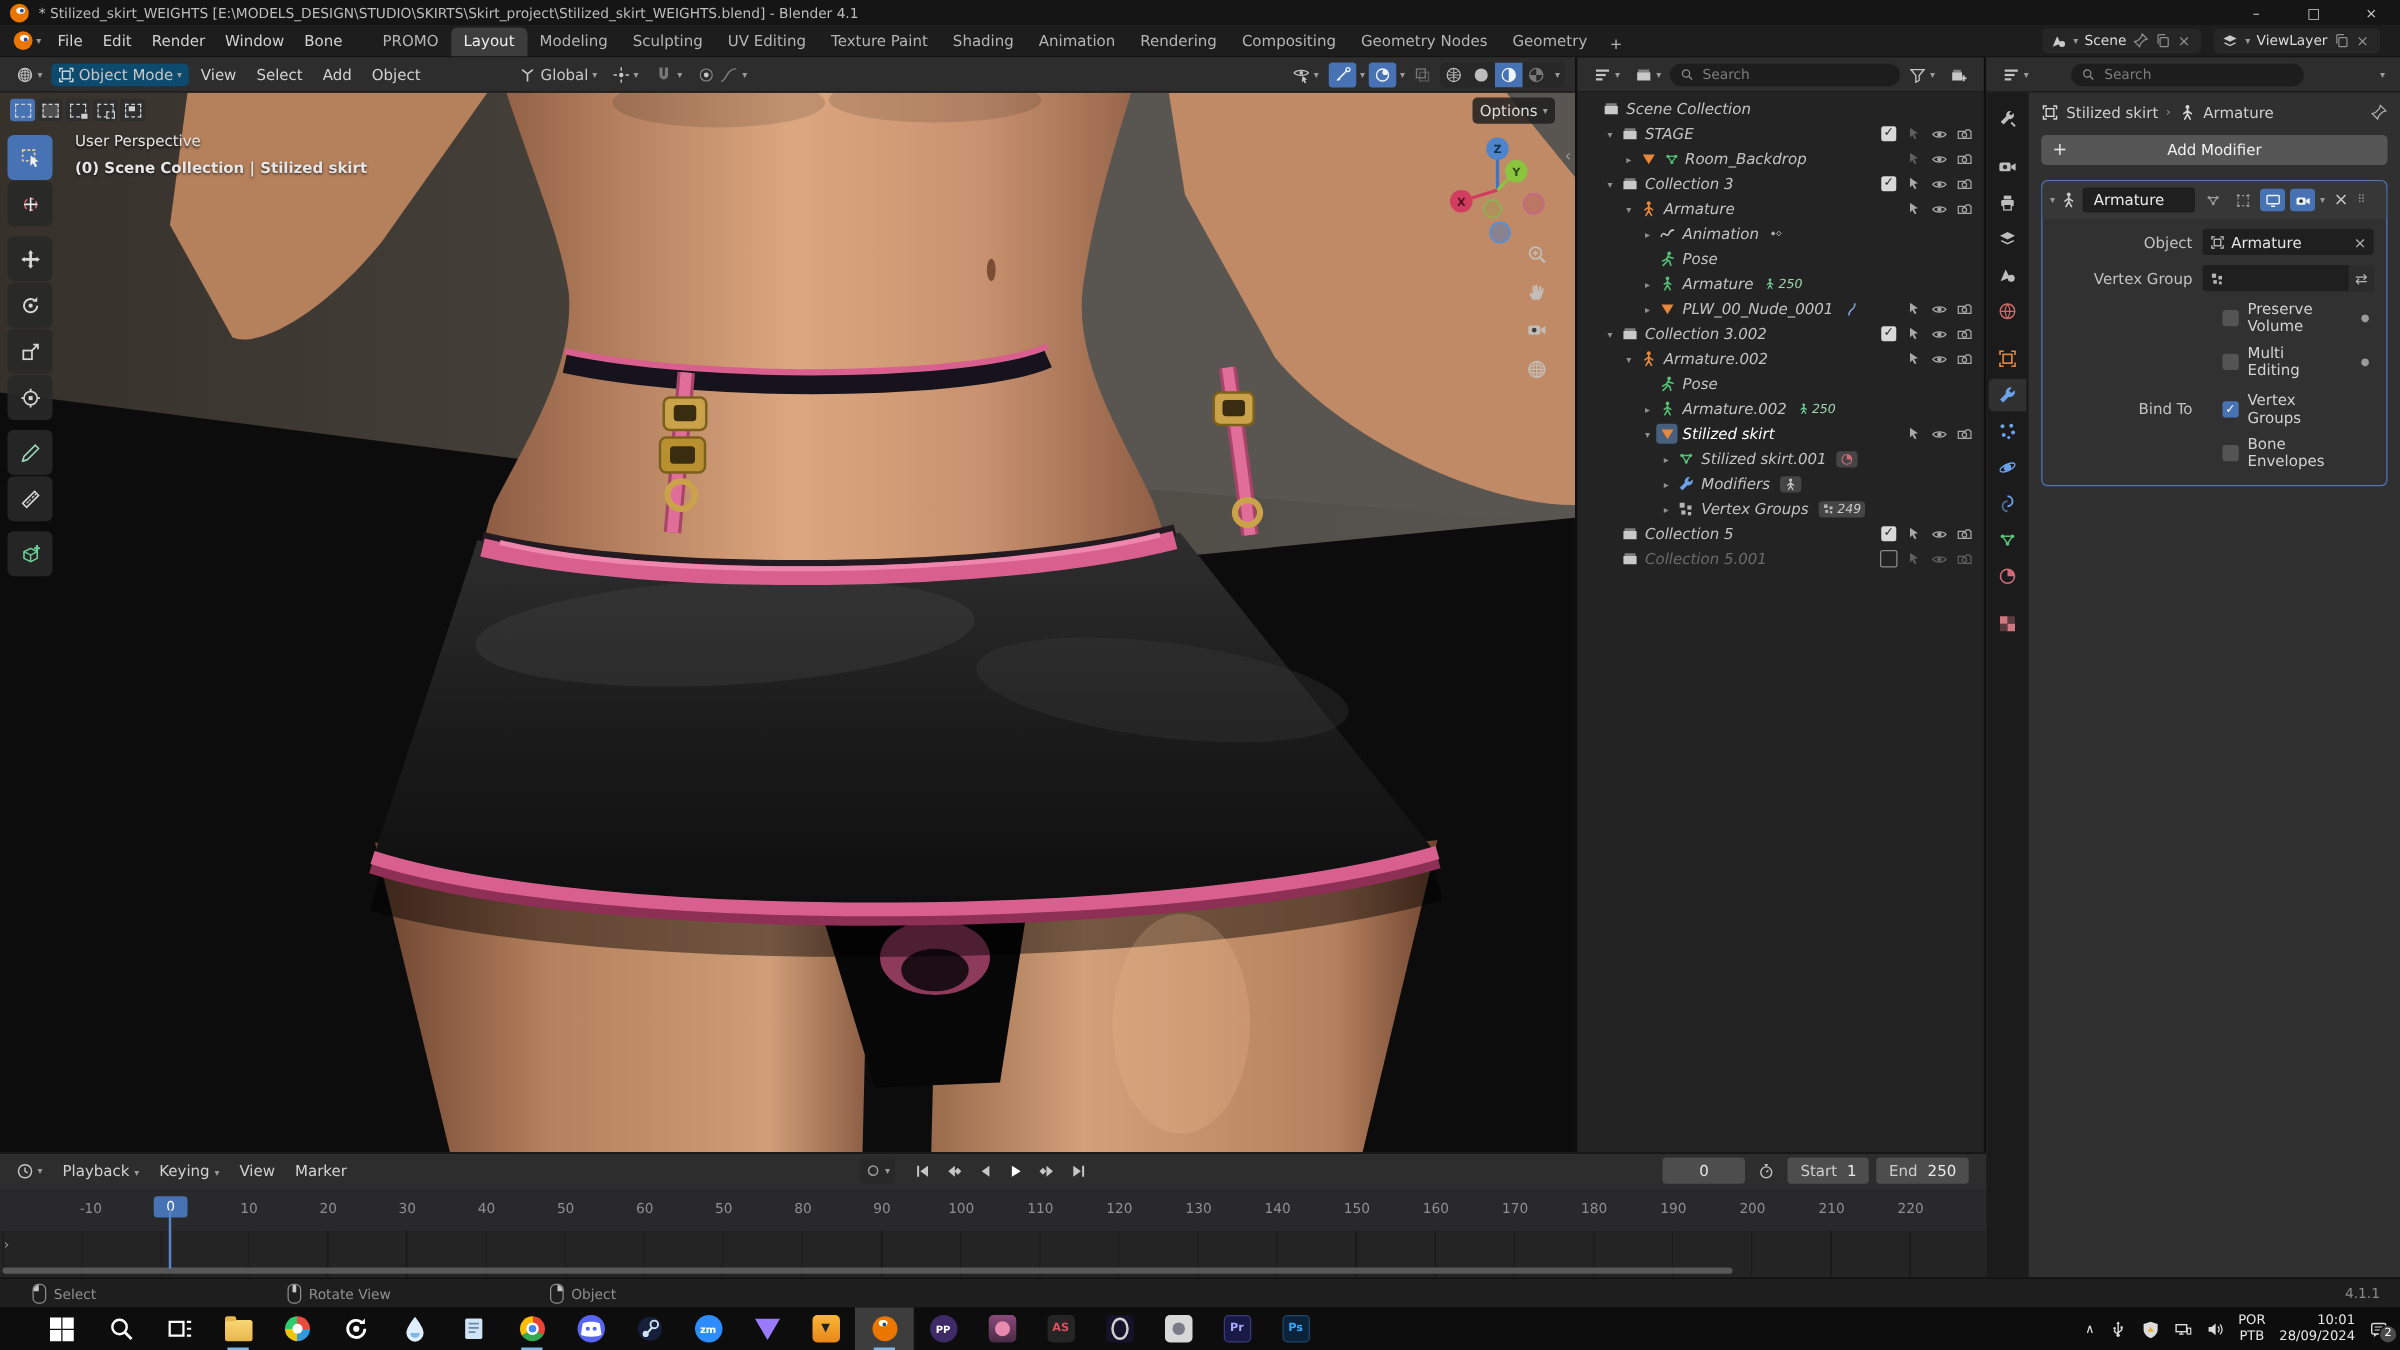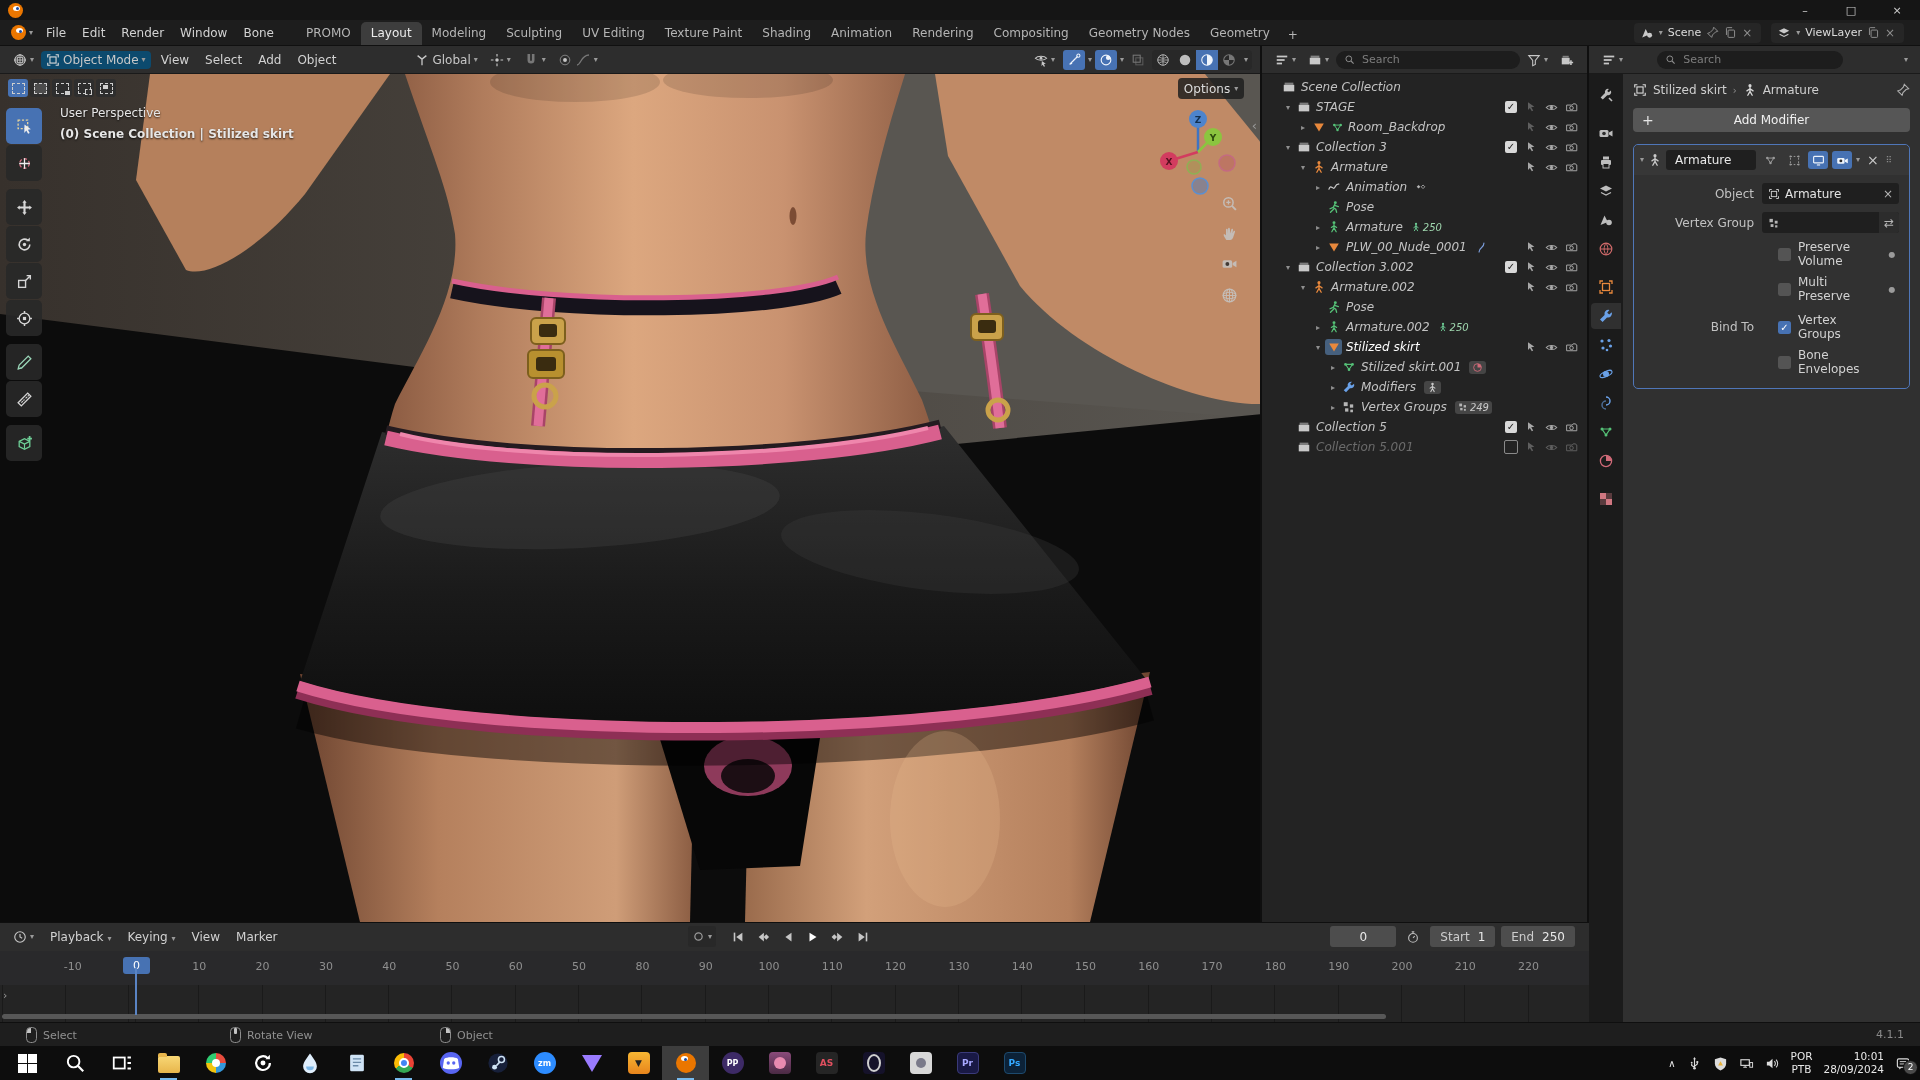--- a/index.html
+++ b/index.html
@@ -154,21 +154,21 @@
   .hint{position:absolute;top:4px;display:flex;align-items:center;gap:6px;}
   .mouse{width:9px;height:14px;border:1px solid #8d8d8d;border-radius:4.5px;position:relative;display:inline-block;}
   .mouse i{position:absolute;background:#c4c4c4;}
   .mouse.left i{left:0;top:0;width:4px;height:5px;border-radius:4px 0 0 0;}
   .mouse.middle i{left:3px;top:0;width:3px;height:6px;border-radius:1px;}
   .mouse.right i{right:0;top:0;width:4px;height:5px;border-radius:0 4px 0 0;}
   .sb-version{position:absolute;right:16px;top:5px;color:#8a8a8a;}
 
   
   .taskbar{position:absolute;left:0;top:1046px;width:1920px;height:34px;background:#0d0d0d;}
-  .tb-items{position:absolute;left:4px;top:0;height:100%;display:flex;}
+  .tb-items{position:absolute;left:26px;top:0;height:100%;display:flex;}
   .tb-item{width:47px;height:100%;display:flex;align-items:center;justify-content:center;position:relative;}
   .tb-item.open::after{content:"";position:absolute;bottom:0;left:15px;right:15px;height:2px;background:#76b9ed;}
   .tb-item.focused{background:#3d3d3d;}
   .tb-glyph{width:22px;height:22px;display:flex;align-items:center;justify-content:center;}
   .tb-glyph svg{width:22px;height:22px;}
   .wlogo{display:grid;grid-template-columns:9px 9px;grid-template-rows:9px 9px;gap:1px;}
   .wlogo i{background:#fff;}
   .sq{width:22px;height:22px;border-radius:4px;display:flex;align-items:center;justify-content:center;font-weight:bold;font-size:9px;}
   .circ{width:22px;height:22px;border-radius:50%;display:flex;align-items:center;justify-content:center;font-weight:bold;font-size:8px;color:#fff;}
   .chrome-ic{width:20px;height:20px;border-radius:50%;position:relative;
@@ -188,20 +188,21 @@
   .badge-ic .num{position:absolute;right:-6px;bottom:-4px;width:13px;height:13px;border-radius:50%;background:#4a4a4a;
                  color:#fff;font-size:9px;display:flex;align-items:center;justify-content:center;border:1px solid #0d0d0d;}
 </style>
 </head>
 <body>
 
 <div id="app">
 
   <div class="titlebar">
     <span class="logo-blender"></span>
+    <span>* Stilized_skirt_WEIGHTS [E:\MODELS_DESIGN\STUDIO\SKIRTS\Skirt_project\Stilized_skirt_WEIGHTS.blend] - Blender 4.1</span>
     <div class="win-controls">
       <span class="win-btn">–</span>
       <span class="win-btn">□</span>
       <span class="win-btn">×</span>
     </div>
   </div>
 
   <div class="menubar">
     <span class="hdr-btn">
         <span class="logo-blender"></span>
@@ -1536,21 +1537,21 @@
               <span class="chk-lab">
                 <span class="chk"></span>
                 <span>Preserve Volume</span>
               </span>
               <span class="dot">●</span>
             </div>
             <div class="chk-row">
               <span></span>
               <span class="chk-lab">
                 <span class="chk"></span>
-                <span>Multi Preserve</span>
+                <span>Multi Editing</span>
               </span>
               <span class="dot">●</span>
             </div>
           </div>
         <div id="mod-bind" style="margin-top:10px">
             <div class="chk-row">
               <span class="lbl" style="text-align: right; color: rgb(194, 194, 194);">Bind To</span>
               <span class="chk-lab">
                 <span class="chk on">✓</span>
                 <span>Vertex Groups</span>

